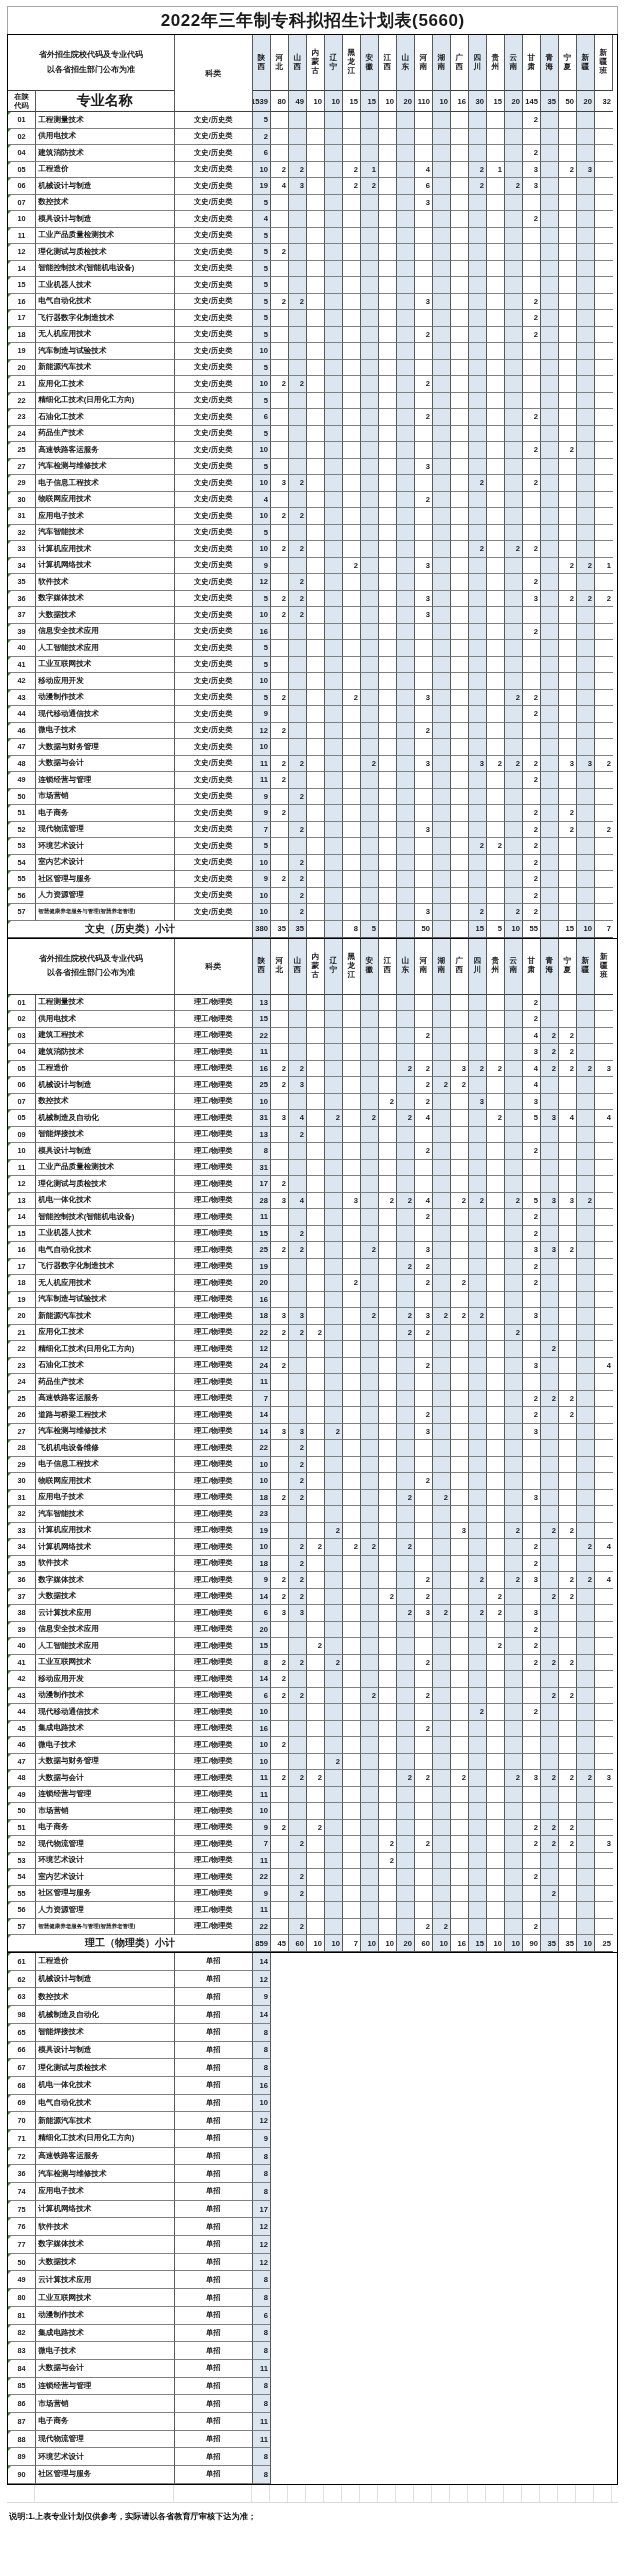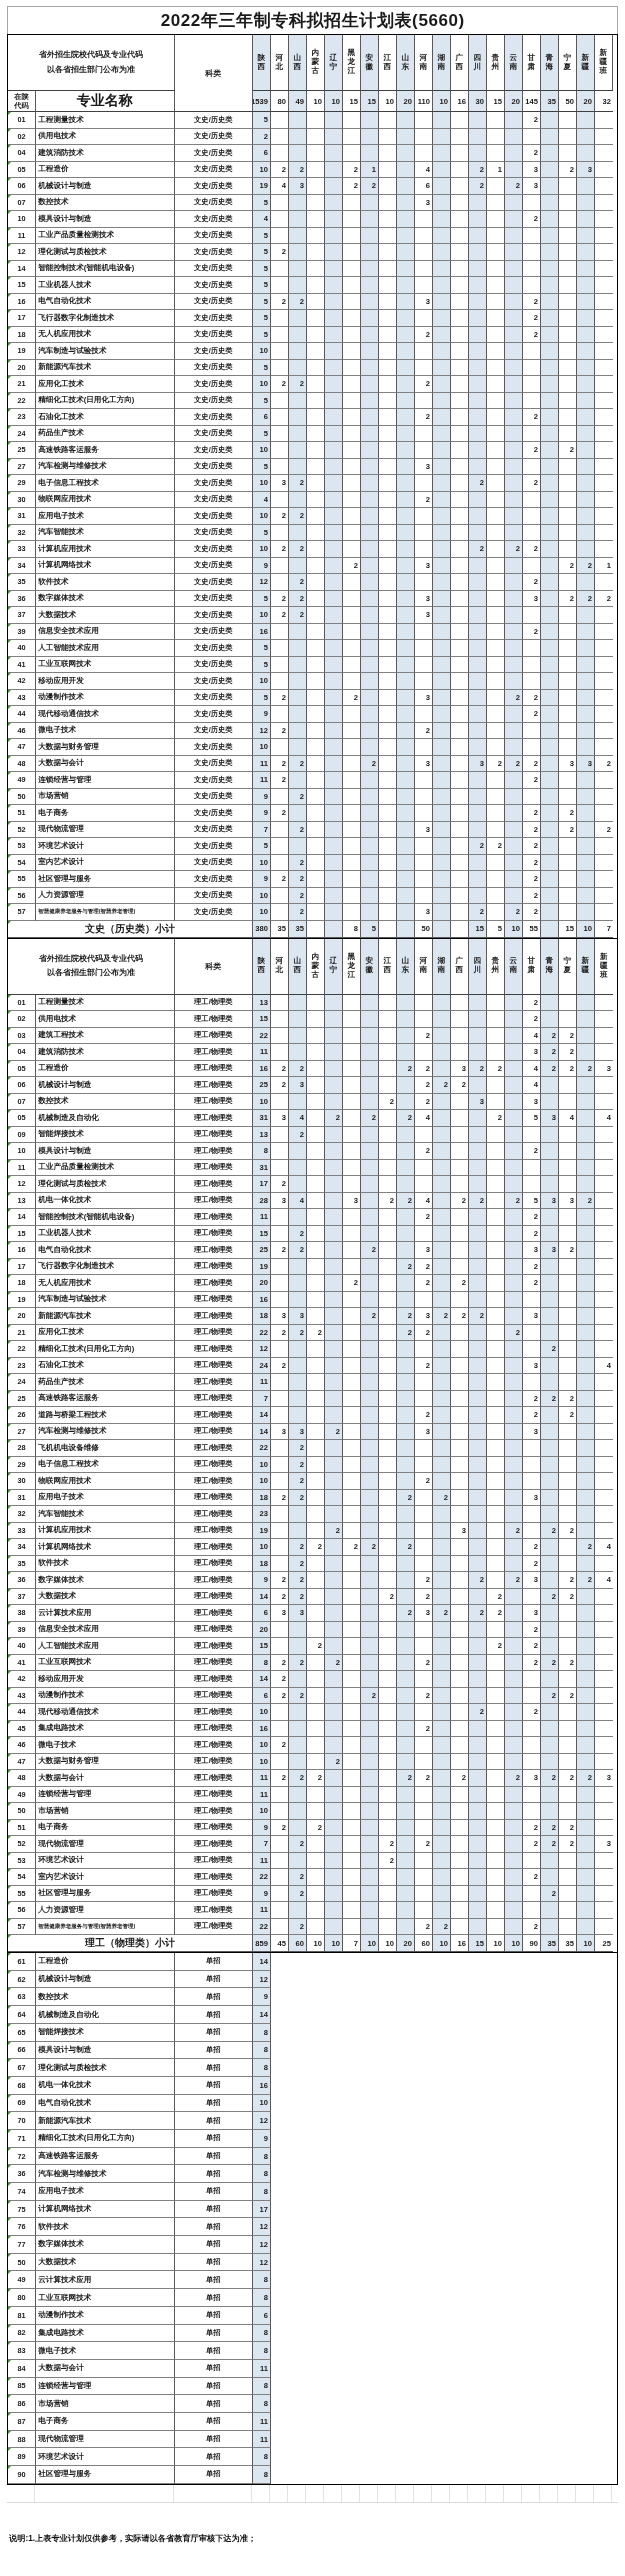--- a/index.html
+++ b/index.html
@@ -60,21 +60,21 @@
     border-top: 3.7px solid #3e8e2f; border-right: 3.7px solid transparent;
   }
   .subtot { height: 17px; }
   .subtot .cell { border-bottom: 0.6px solid #595959; }
   .sublabel { grid-column: 1 / 4; justify-content: center; font-size: 10px; position: relative; }
   .void-span { grid-column: 5 / 24; border: none; background: #fff; }
 
   .blank-row { height: 18.3px; width: 611px; display: grid; grid-template-columns: var(--cols); border-bottom: 0.6px solid #d9d9d9; }
   .blank-row .bcell { border-right: 0.6px solid #e2e2e2; }
 
-  .notes { margin-top: 27px; padding-left: 1.8px; font-size: 8.2px; font-weight: 700; line-height: 2.1; color: #111; }
+  .notes { margin-top: 5px; padding-left: 1.8px; font-size: 8.2px; font-weight: 700; line-height: 2.1; color: #111; }
   .notes .indent { padding-left: 20px; }
 </style>
 </head>
 <body>
 
 <div class="sheet">
   <div class="title-row">2022年三年制专科拟招生计划表(5660)</div>
   <div class="table-outer" id="table-root">
       <div class="tblock">
         <div class="hdr hdr2rows">
@@ -2917,21 +2917,21 @@
           <div class="void-span"></div>
         </div>
         <div class="grow drow drow3">
           <div class="cell ctr code">63</div>
           <div class="cell name">数控技术</div>
           <div class="cell ctr">单招</div>
           <div class="cell num blue">9</div>
           <div class="void-span"></div>
         </div>
         <div class="grow drow drow3">
-          <div class="cell ctr code">64</div>
+          <div class="cell ctr code">98</div>
           <div class="cell name">机械制造及自动化</div>
           <div class="cell ctr">单招</div>
           <div class="cell num blue">14</div>
           <div class="void-span"></div>
         </div>
         <div class="grow drow drow3">
           <div class="cell ctr code">65</div>
           <div class="cell name">智能焊接技术</div>
           <div class="cell ctr">单招</div>
           <div class="cell num blue">8</div>

